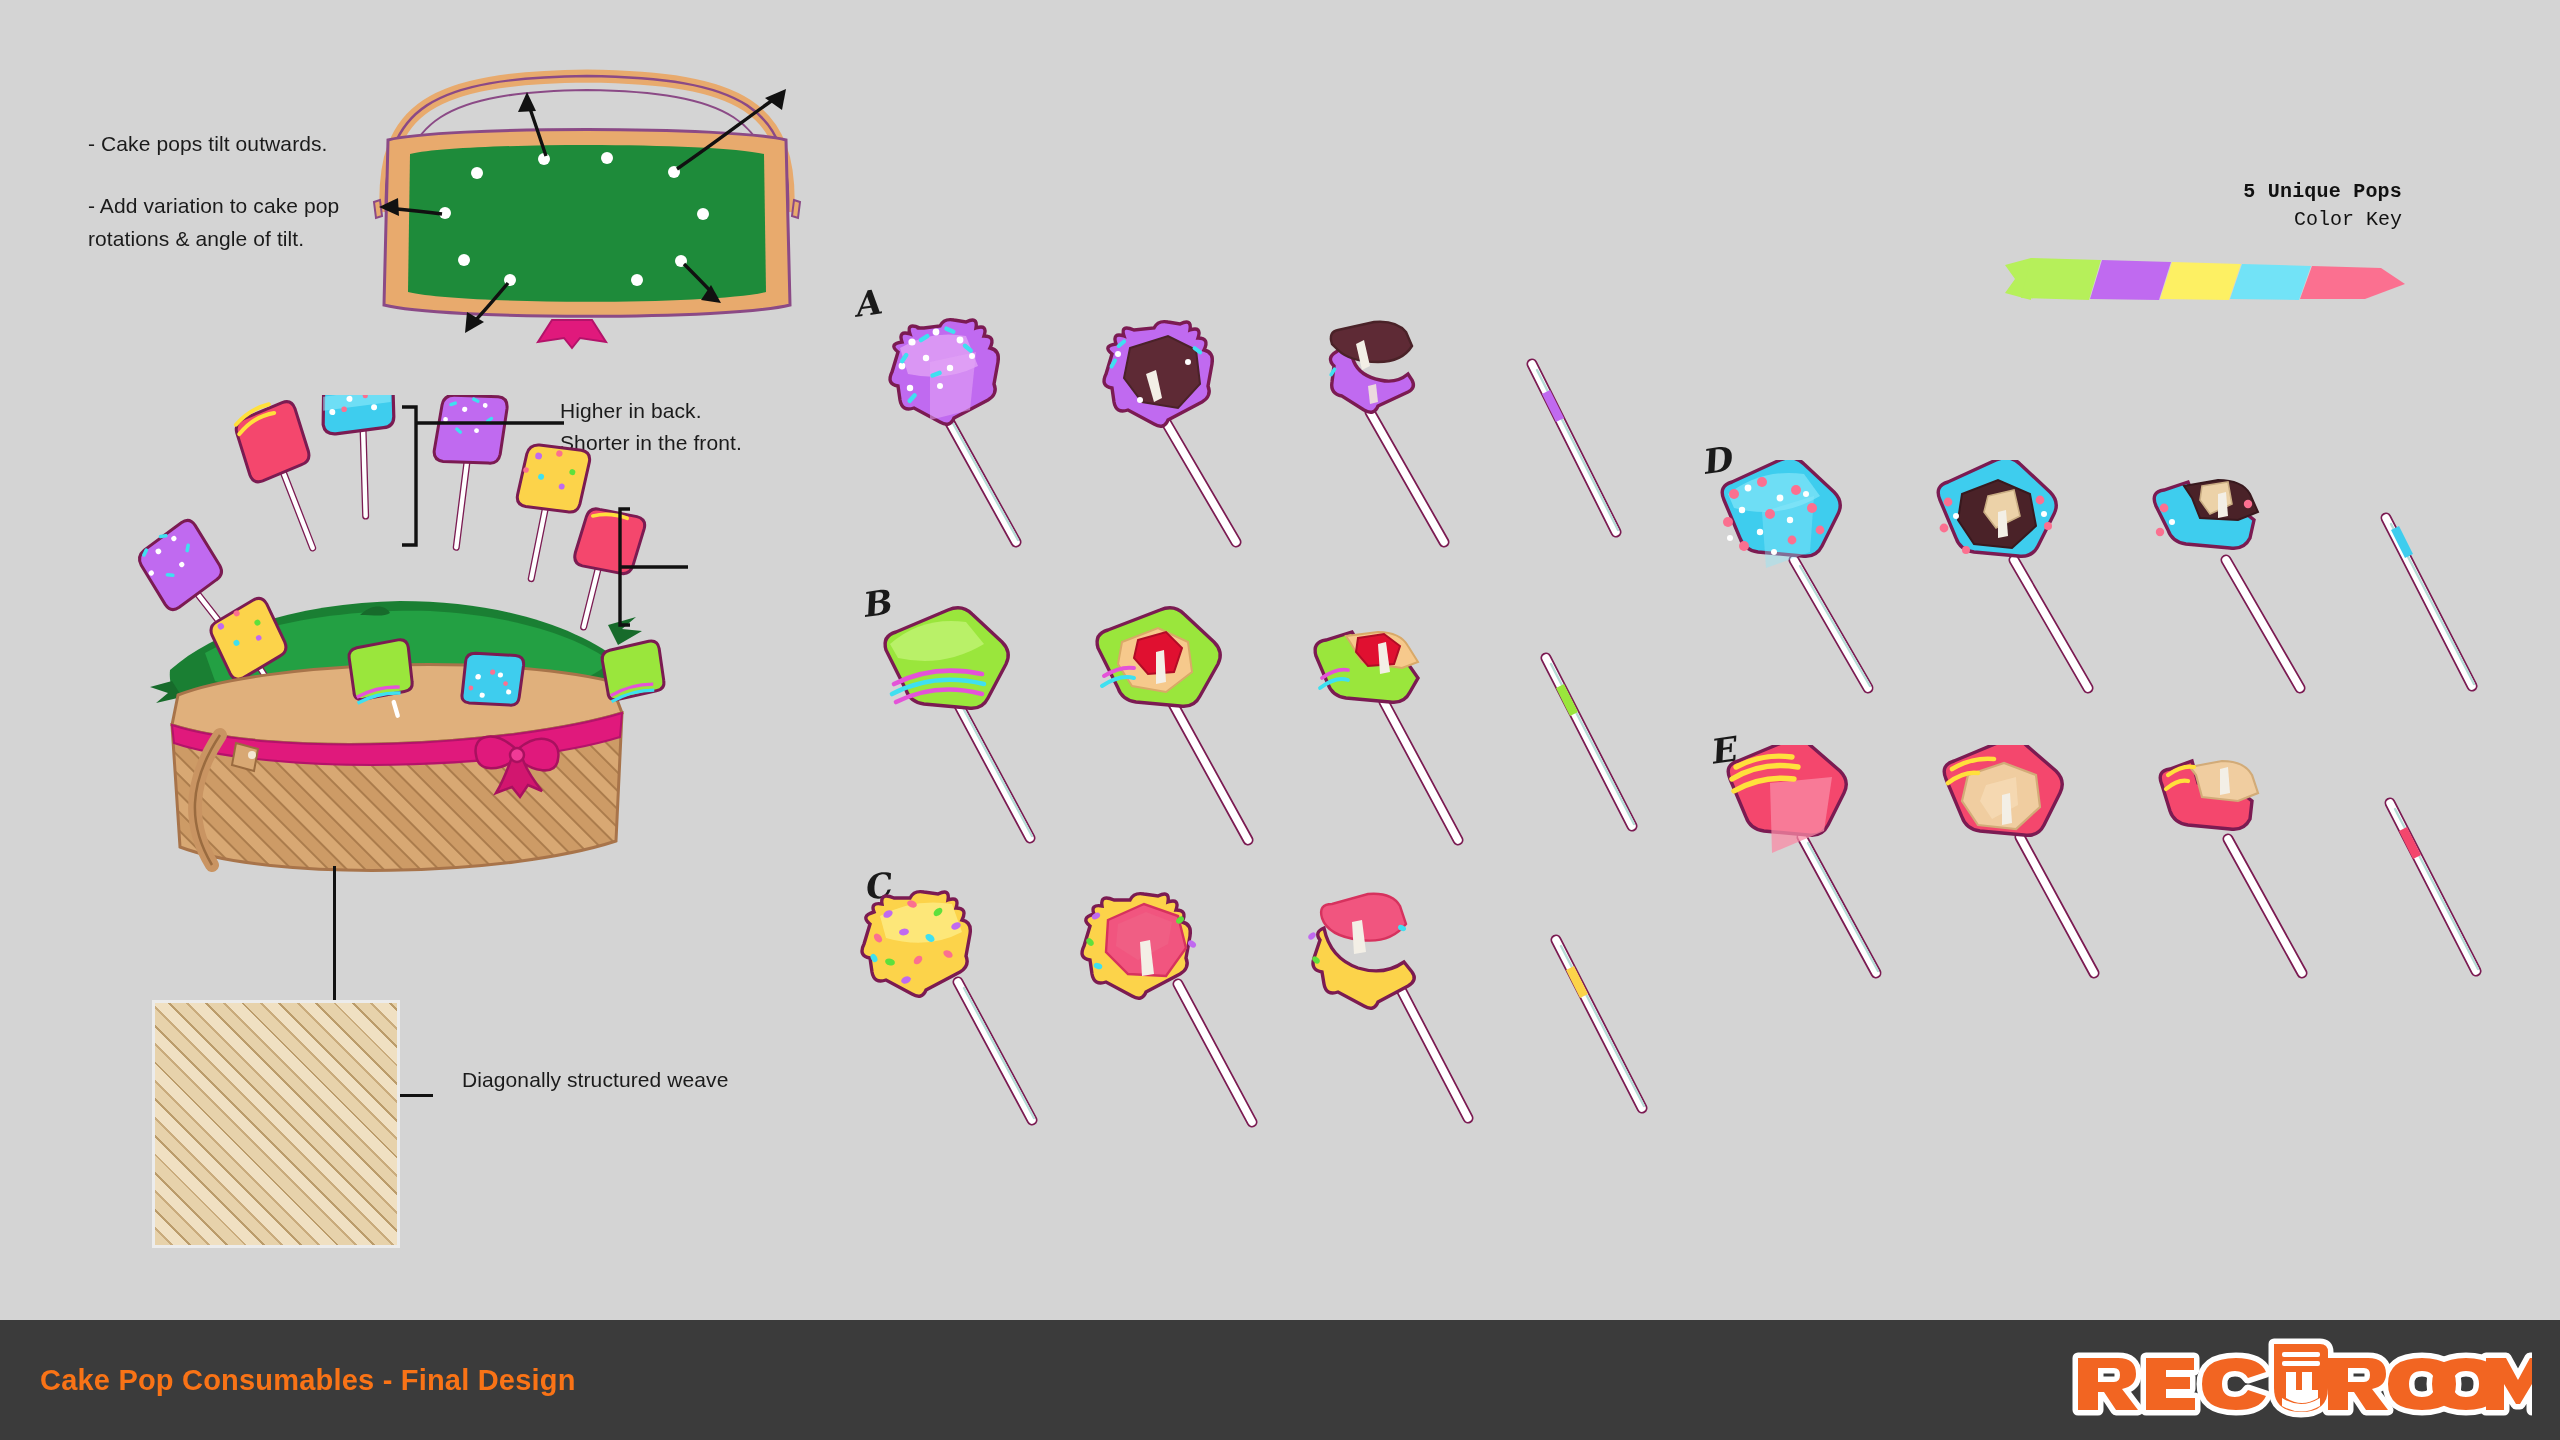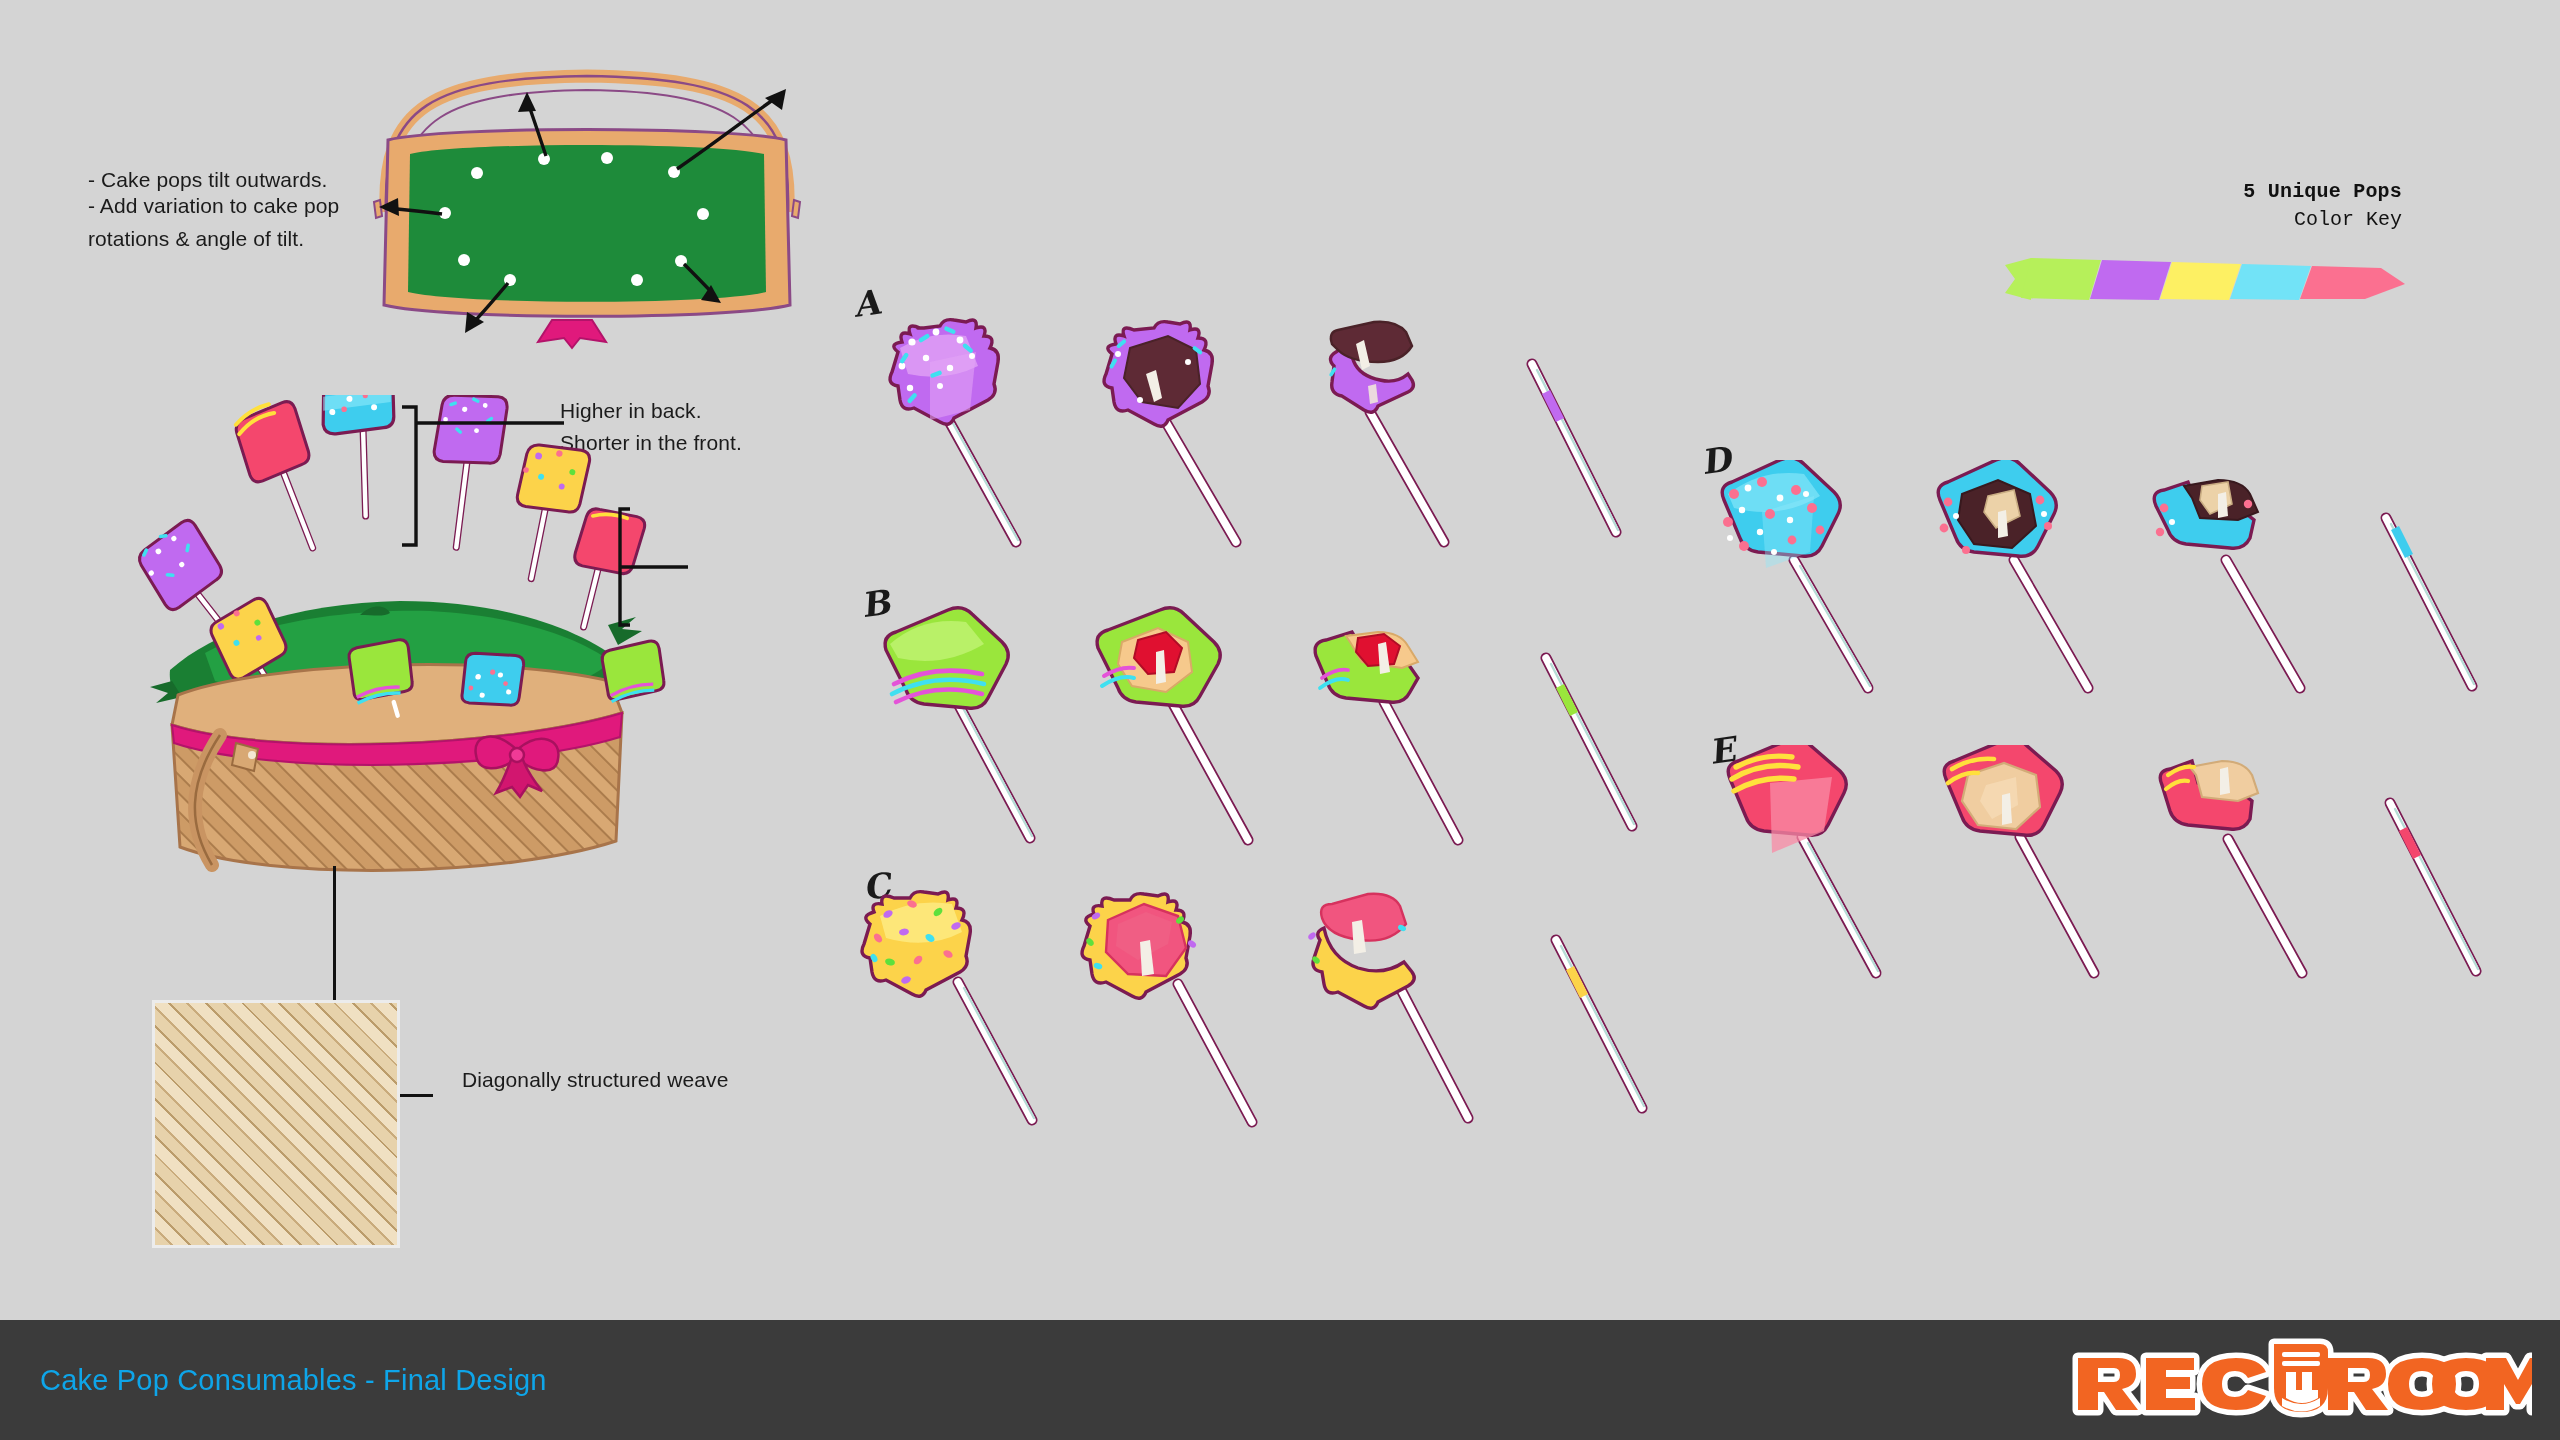--- a/index.html
+++ b/index.html
@@ -16,21 +16,21 @@
 
   
   .note {
     position:absolute;
     color:#1b1b1b;
     font-size:21px;
     line-height:1.55;
     letter-spacing:.1px;
     white-space:pre-line;
   }
-  #note-tilt   { left:88px; top:128px;margin-top:36px; }
+  #note-tilt   { left:88px; top:128px; }
   #note-vary   { left:88px; top:190px; width:290px; }
   #note-height { left:560px; top:395px; width:260px; line-height:1.5; }
   #note-weave  { left:438px; top:1064px;margin-left:24px; }
 
   
   #topdown { left:372px; top:62px; width:430px; height:290px; }
   #topdown svg { display:block; }
 
   
   #colorkey { left:2150px; top:180px; width:400px;font-family:Liberation Mono, monospace; }
@@ -44,21 +44,21 @@
   }
   #ck-banner { position:absolute; left:-145px; top:78px; width:400px; height:42px; }
 
   
   #titlebar {
     position:absolute; left:0; bottom:0; width:2560px; height:120px;
     background:#3b3b3b;
   }
   #sheet-title {
     position:absolute; left:40px; top:50%; transform:translateY(-50%);
-    color:#0ea5e9; font-size:29px; font-weight:normal; letter-spacing:.2px;
+    color:#f97316; font-size:29px; font-weight:bold; letter-spacing:.2px;
   }
   #logo { position:absolute; right:28px; top:50%; transform:translateY(-50%); }
 
   
   .rowletter {
     position:absolute;
     font-family:"DejaVu Serif", serif;
     font-style:italic; font-weight:bold;
     font-size:34px; color:#1a1a1a;
     transform:rotate(-8deg);

